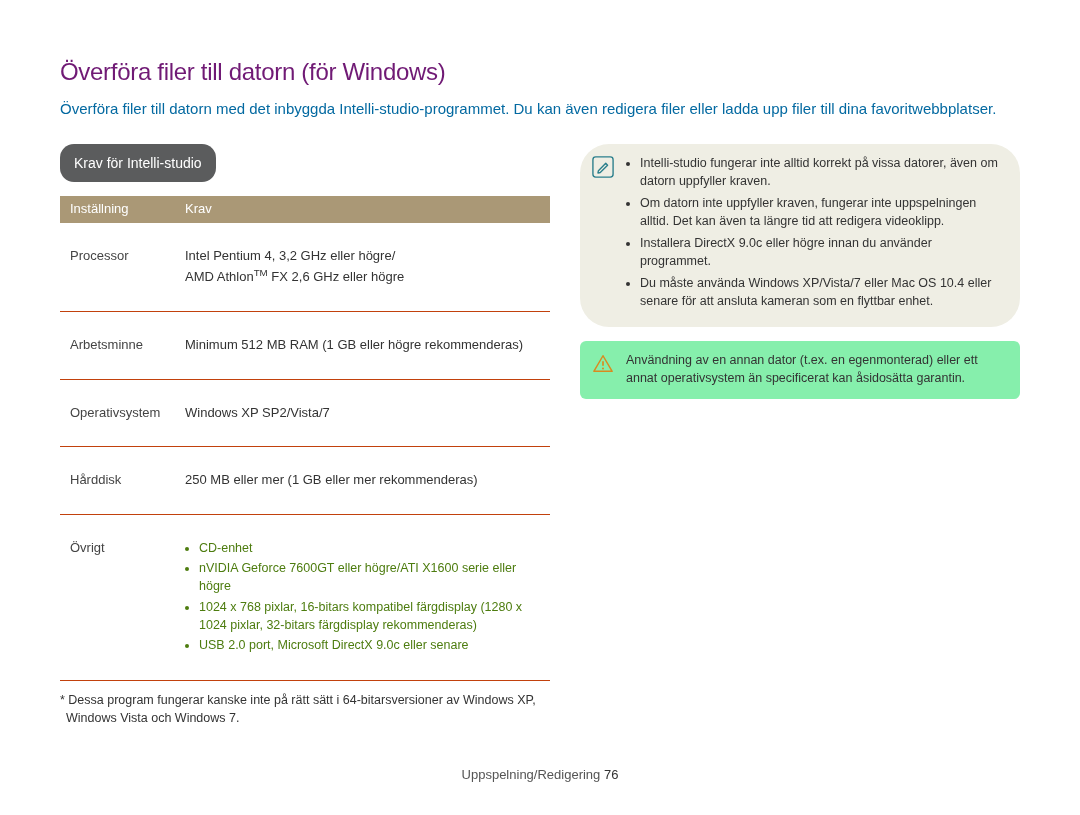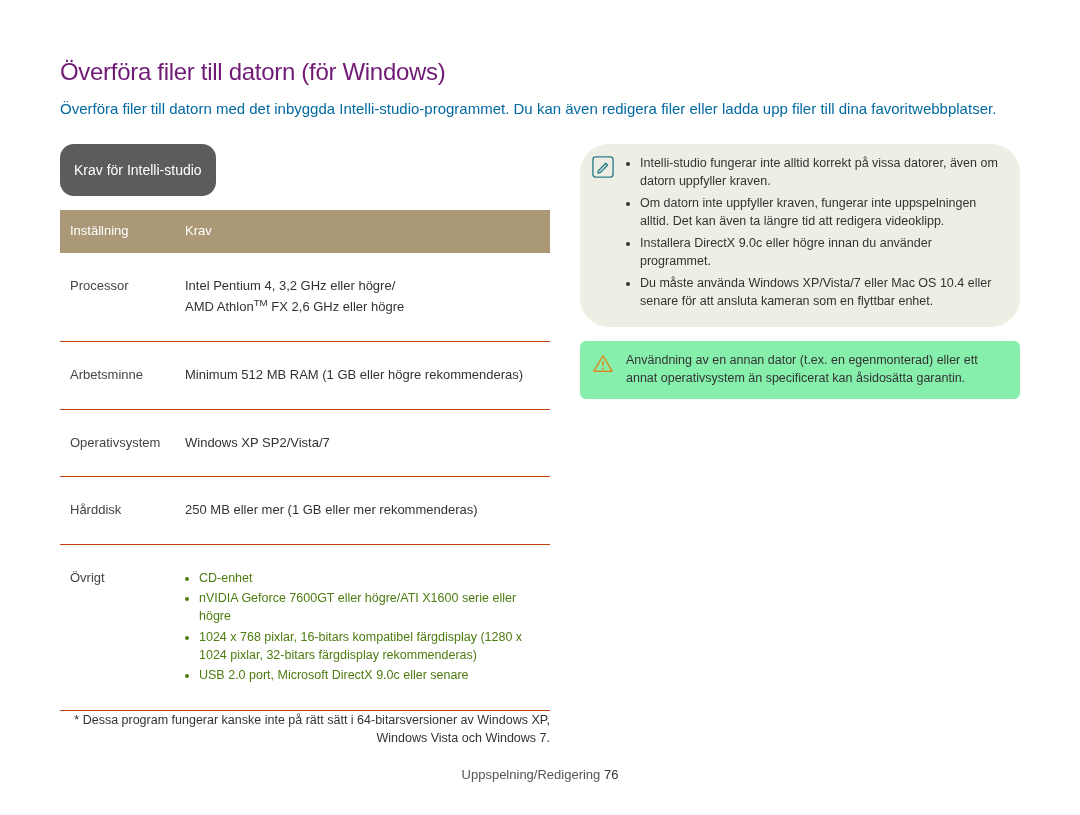--- a/index.html
+++ b/index.html
@@ -30,53 +30,52 @@
     display: flex;
     gap: 30px;
   }
   .col-left { flex: 0 0 490px; }
   .col-right { flex: 1; }
   .section-pill {
     display: inline-block;
     background: #5b5c5d;
     color: #fff;
     font-size: 14px;
-    padding: 16px 14px;
+    padding: 9px 14px;
     border-radius: 14px;
     margin-bottom: 14px;
   }
   table.req {
     width: 100%;
     border-collapse: collapse;
     font-size: 13px;
   }
   table.req th {
     background: #aa9876;
     color: #fff;
     text-align: left;
     font-weight: normal;
-    padding: 12px 10px;
+    padding: 4px 10px;
     font-size: 13px;
   }
   table.req td {
     padding: 24px 10px;
     border-bottom: 1px solid #c2410c;
     vertical-align: top;
     color: #333;
   }
   table.req td:first-child { width: 115px; color:#444; }
   table.req td ul { padding-left: 14px; list-style: disc; font-size: 12.5px; color:#4d7c0f;}
   table.req td ul li { margin-bottom: 2px; }
   .footnote {
     font-size: 12.5px;
     color: #333;
-    margin-top: 0;
+    margin-top: 10px;
     padding-left: 6px;
     text-indent: -6px;
-    text-align: right;
   }
   .callout {
     display: flex;
     gap: 12px;
     border-radius: 6px;
     padding: 10px 14px 12px 12px;
     margin-bottom: 14px;
     font-size: 12.5px;
     color: #333;
   }

